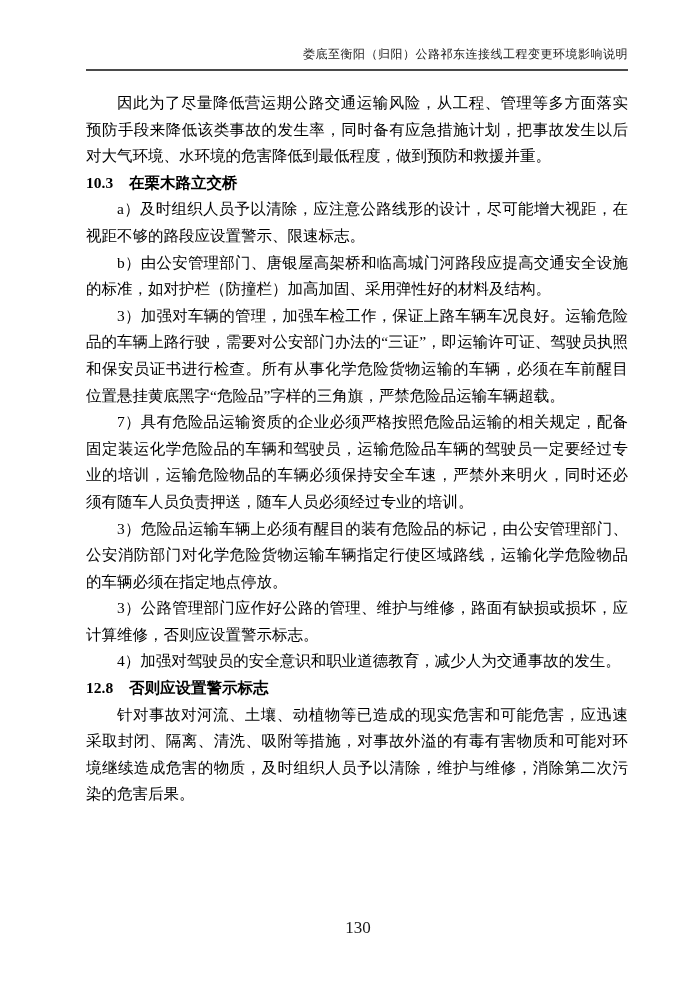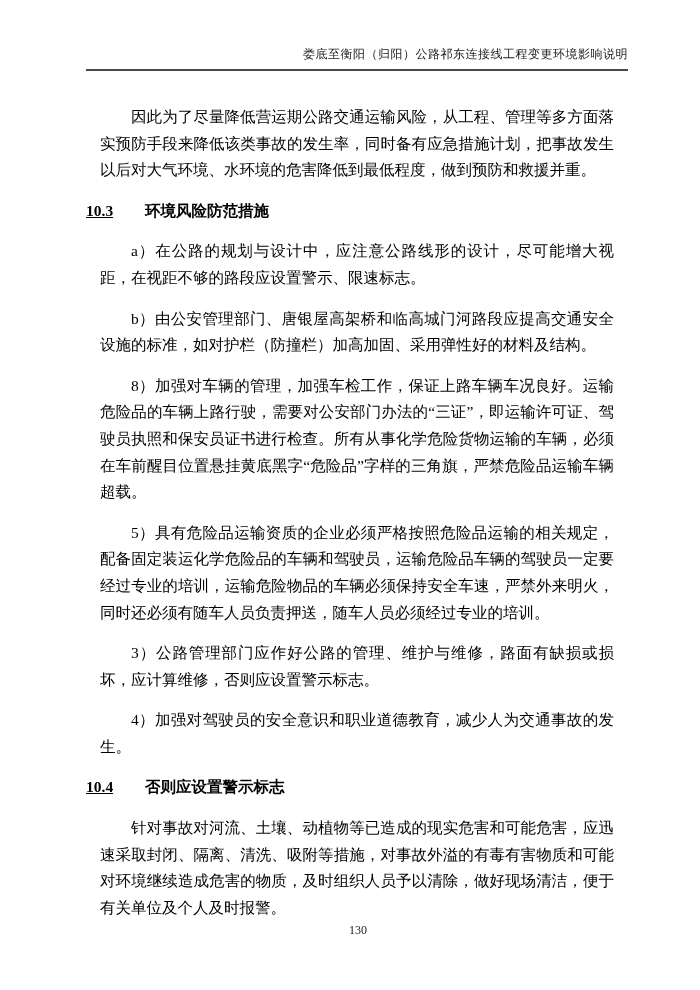--- a/index.html
+++ b/index.html
@@ -27,78 +27,78 @@
   .content {
     position: absolute;
     top: 90px;
     left: 86px;
     width: 542px;
     font-size: 15.5px;
     line-height: 26.6px;
     text-align: justify;
   }
   .body-para {
-    margin: 14px;
+    margin: 0;
     text-indent: 2em;
   }
   .heading {
     margin: 0;
     font-size: 15.5px;
     font-weight: bold;
     line-height: 26.6px;
     text-indent: 0;
   }
   .heading .h-num {
-    margin-right: 28px;
-    text-decoration: underline;
+    margin-right: 12px;
   }
   .footer {
     position: absolute;
     bottom: 52px;
     left: 16px;
     right: 0;
     text-align: center;
-    font-size: 12px;
+    font-size: 17px;
     color: #1a1a1a;
   }
 </style>
 </head>
 <body>
 
 <div class="page">
 
   <div class="running-header">娄底至衡阳（归阳）公路祁东连接线工程变更环境影响说明</div>
 
   <div class="content">
 
     <p class="body-para">因此为了尽量降低营运期公路交通运输风险，从工程、管理等多方面落实预防手段来降低该类事故的发生率，同时备有应急措施计划，把事故发生以后对大气环境、水环境的危害降低到最低程度，做到预防和救援并重。</p>
 
     <h2 class="heading">
       <span class="h-num">10.3</span>
-      <span class="h-title">环境风险防范措施</span>
+      <span class="h-title">在栗木路立交桥</span>
     </h2>
 
-    <p class="body-para">a）在公路的规划与设计中，应注意公路线形的设计，尽可能增大视距，在视距不够的路段应设置警示、限速标志。</p>
+    <p class="body-para">a）及时组织人员予以清除，应注意公路线形的设计，尽可能增大视距，在视距不够的路段应设置警示、限速标志。</p>
 
     <p class="body-para">b）由公安管理部门、唐银屋高架桥和临高城门河路段应提高交通安全设施的标准，如对护栏（防撞栏）加高加固、采用弹性好的材料及结构。</p>
 
-    <p class="body-para">8）加强对车辆的管理，加强车检工作，保证上路车辆车况良好。运输危险品的车辆上路行驶，需要对公安部门办法的“三证”，即运输许可证、驾驶员执照和保安员证书进行检查。所有从事化学危险货物运输的车辆，必须在车前醒目位置悬挂黄底黑字“危险品”字样的三角旗，严禁危险品运输车辆超载。</p>
+    <p class="body-para">3）加强对车辆的管理，加强车检工作，保证上路车辆车况良好。运输危险品的车辆上路行驶，需要对公安部门办法的“三证”，即运输许可证、驾驶员执照和保安员证书进行检查。所有从事化学危险货物运输的车辆，必须在车前醒目位置悬挂黄底黑字“危险品”字样的三角旗，严禁危险品运输车辆超载。</p>
 
-    <p class="body-para">5）具有危险品运输资质的企业必须严格按照危险品运输的相关规定，配备固定装运化学危险品的车辆和驾驶员，运输危险品车辆的驾驶员一定要经过专业的培训，运输危险物品的车辆必须保持安全车速，严禁外来明火，同时还必须有随车人员负责押送，随车人员必须经过专业的培训。</p>
+    <p class="body-para">7）具有危险品运输资质的企业必须严格按照危险品运输的相关规定，配备固定装运化学危险品的车辆和驾驶员，运输危险品车辆的驾驶员一定要经过专业的培训，运输危险物品的车辆必须保持安全车速，严禁外来明火，同时还必须有随车人员负责押送，随车人员必须经过专业的培训。</p>
 
+    <p class="body-para">3）危险品运输车辆上必须有醒目的装有危险品的标记，由公安管理部门、公安消防部门对化学危险货物运输车辆指定行使区域路线，运输化学危险物品的车辆必须在指定地点停放。</p>
 
     <p class="body-para">3）公路管理部门应作好公路的管理、维护与维修，路面有缺损或损坏，应计算维修，否则应设置警示标志。</p>
 
 
     <p class="body-para">4）加强对驾驶员的安全意识和职业道德教育，减少人为交通事故的发生。</p>
 
     <h2 class="heading">
-      <span class="h-num">10.4</span>
+      <span class="h-num">12.8</span>
       <span class="h-title">否则应设置警示标志</span>
     </h2>
 
-    <p class="body-para">针对事故对河流、土壤、动植物等已造成的现实危害和可能危害，应迅速采取封闭、隔离、清洗、吸附等措施，对事故外溢的有毒有害物质和可能对环境继续造成危害的物质，及时组织人员予以清除，做好现场清洁，便于有关单位及个人及时报警。</p>
+    <p class="body-para">针对事故对河流、土壤、动植物等已造成的现实危害和可能危害，应迅速采取封闭、隔离、清洗、吸附等措施，对事故外溢的有毒有害物质和可能对环境继续造成危害的物质，及时组织人员予以清除，维护与维修，消除第二次污染的危害后果。</p>
 
   </div>
 
   <div class="footer">130</div>
 
 </div>
 
 </body></html>

